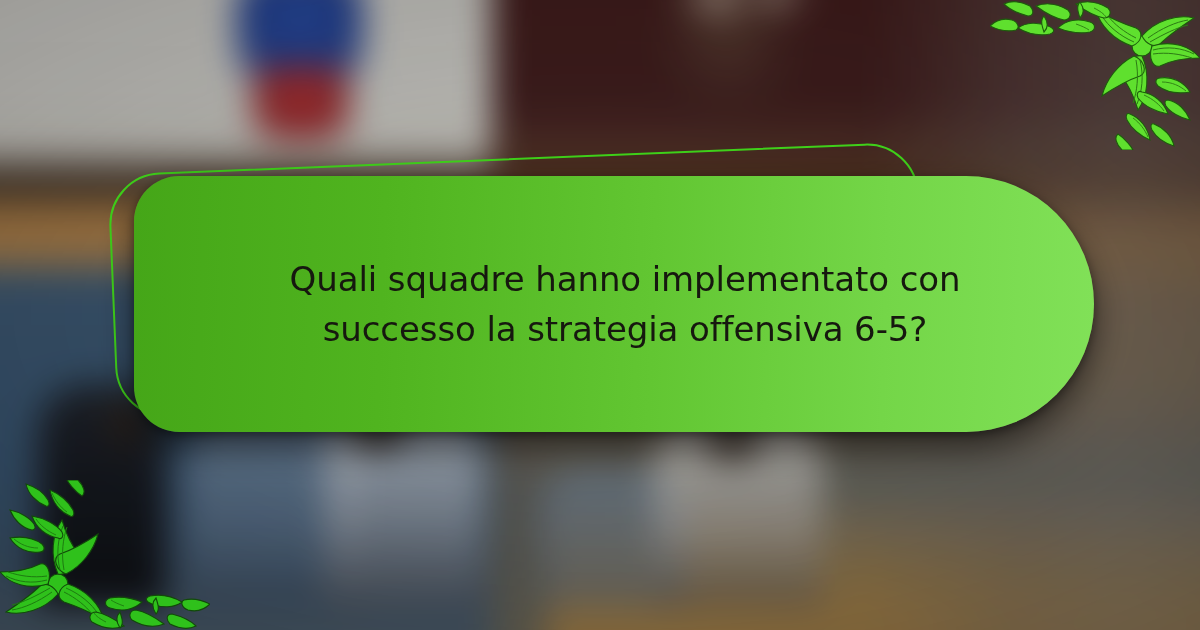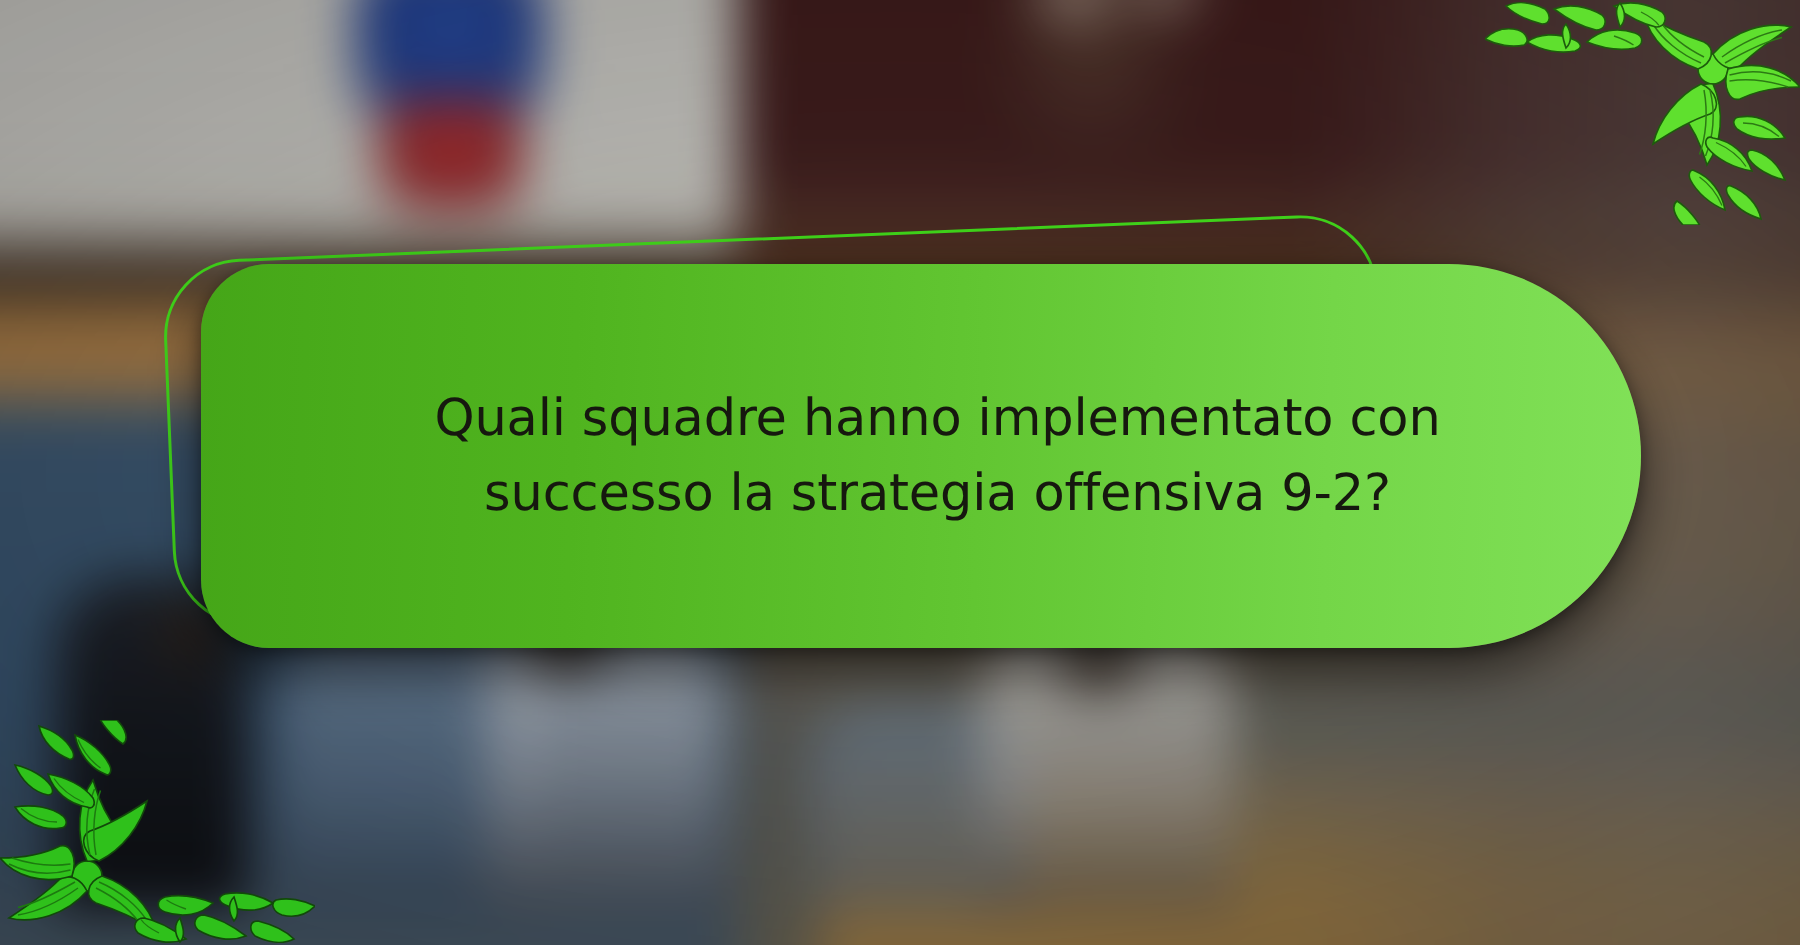--- a/index.html
+++ b/index.html
@@ -301,16 +301,16 @@
           <path d="M104 8 C110 11 114 14 116 17"></path>
           <path d="M86 24 C92 26 96 28 99 30"></path>
         </g>
       </g>
     </svg>
   </div>
 
   <div class="ghost-card"></div>
 
   <div class="quote-card">
-    <div class="quote-text">Quali squadre hanno implementato con successo la strategia offensiva 9-2?</div>
+    <div class="quote-text">Quali squadre hanno implementato con successo la strategia offensiva 6-5?</div>
   </div>
 
 </div>
 
 </body></html>

